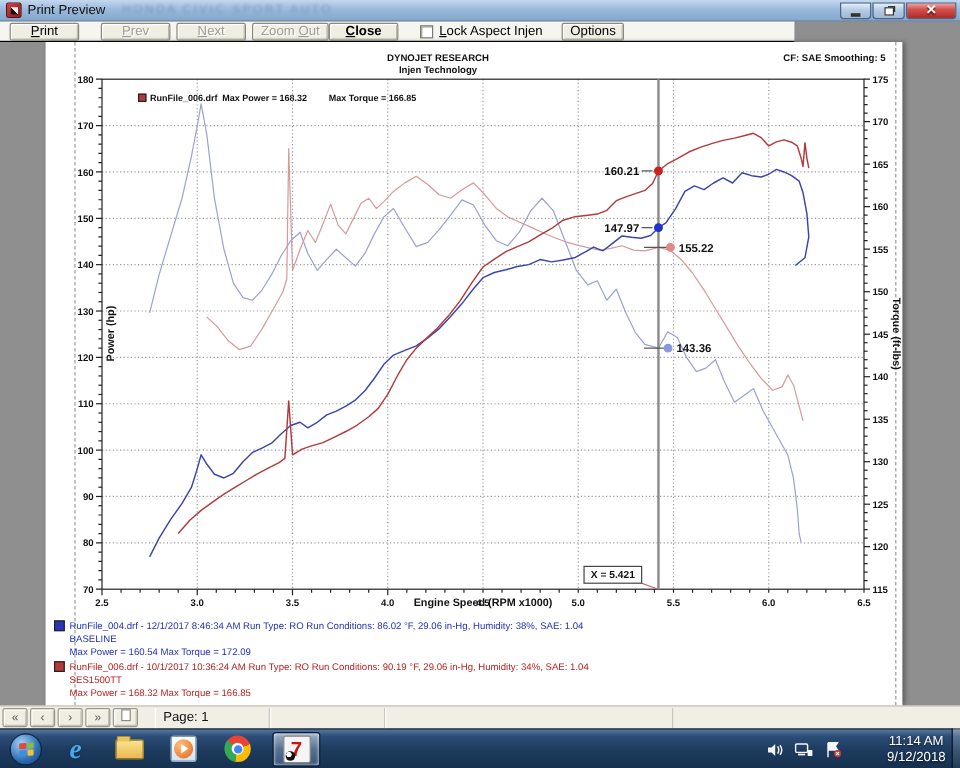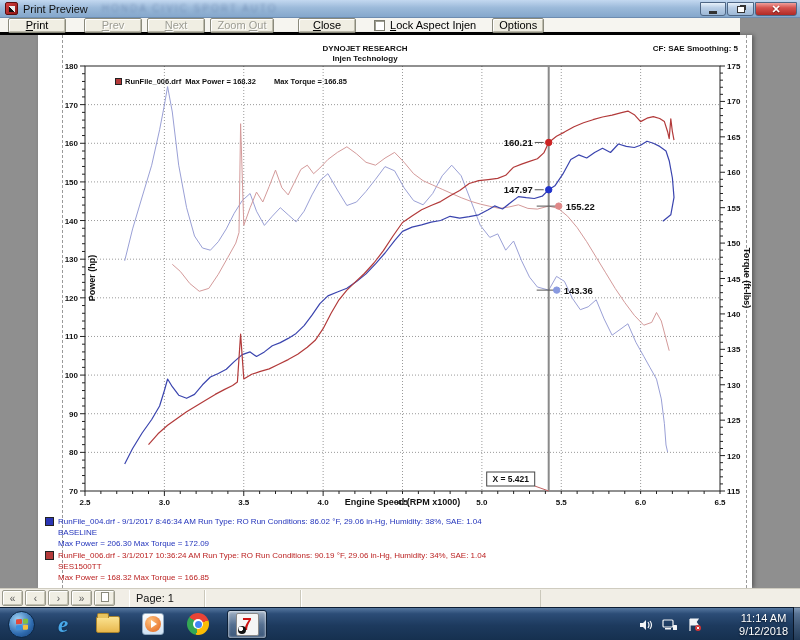--- a/index.html
+++ b/index.html
@@ -22,22 +22,22 @@
   .wc{height:14px;border:1px solid #4e6684;border-radius:0 0 3px 3px;
     background:linear-gradient(#e8f1fa,#b9cee6 40%,#9db8d6);
     display:flex;align-items:center;justify-content:center;margin-left:1px;}
   .wc-min{width:26px;} .wc-max{width:27px;} 
   .wc-close{width:42px;background:linear-gradient(#f0a09c,#d4524e 40%,#b02a26);}
   .glyph-min{width:8px;height:3px;background:#333;margin-top:6px;}
   .glyph-max{width:8px;height:7px;border:1px solid #333;background:#fff;box-shadow:2px -2px 0 -1px #333;}
   .glyph-close{color:#fff;font-size:11px;font-weight:bold;line-height:1;text-shadow:0 1px 1px #6b100d;}
 
   
-  .toolbar{position:absolute;left:0;top:18px;width:740px;height:17px;
-    background:#f6f5f0;border-bottom:3px solid #000000;display:flex;align-items:center;}
+  .toolbar{position:absolute;left:0;top:18px;width:662px;height:17px;
+    background:#f6f5f0;border-bottom:1px solid #000000;display:flex;align-items:center;}
   .tbtn{height:15px;margin-top:0;font-size:11px;color:#000;text-align:center;
     background:#f0eee3;border:1px solid #8a8a7c;border-radius:2px;line-height:12px;
     box-shadow:inset 1px 1px 0 #ffffff,inset -1px -1px 0 #bdbbac;padding:0;}
   .tbtn .u{text-decoration:underline;}
   .tbtn:disabled,.tbtn.disabled{color:#9d9d94;text-shadow:1px 1px 0 #fff;}
   .cb{width:11px;height:11px;background:#fff;border:1px solid #7b7b6f;
     box-shadow:inset 1px 1px 0 #9e9e93;margin-left:18px;}
   .cb-label{font-size:11px;margin-left:5px;color:#000;}
   .cb-label .u{text-decoration:underline;}
 
@@ -67,21 +67,21 @@
   
   .statusbar{position:absolute;left:0;top:588px;width:800px;height:19px;
     background:#f1eee6;border-top:1px solid #cfccc0;display:flex;align-items:center;}
   .navbtn{width:21px;height:16px;margin-left:2px;font-size:10px;color:#555;
     background:#f0eee3;border:1px solid #9a9a8c;border-radius:2px;line-height:13px;
     box-shadow:inset 1px 1px 0 #fff,inset -1px -1px 0 #c2c0b1;padding:0;}
   .navbtn .doc{display:inline-block;width:8px;height:10px;background:#fff;
     border:1px solid #8a8a7c;}
   .status-cell{height:17px;border-right:1px solid #cbc8bb;border-left:1px solid #fff;
     display:flex;align-items:center;}
-  .page-cell{width:76px;margin-left:14px;font-size:11px;color:#111;padding-left:6px;}
+  .page-cell{width:96px;margin-left:14px;font-size:11px;color:#111;padding-left:6px;}
   .cell2{width:96px;} .cell3{width:240px;}
 
   
   .taskbar{position:absolute;left:0;top:607px;width:800px;height:33px;
     background:linear-gradient(#56779f,#2c4d77 18%,#1d3a5e 55%,#16304f);
     border-top:1px solid #0c1d33;display:flex;align-items:center;}
   .orb{width:27px;height:27px;border-radius:50%;margin-left:8px;
     background:radial-gradient(circle at 35% 30%,#9fd2f5,#2f6cb0 60%,#153e74);
     border:1px solid #0d2745;display:flex;align-items:center;justify-content:center;}
   .flag{width:12px;height:11px;display:grid;grid-template-columns:1fr 1fr;
@@ -144,21 +144,21 @@
         <span class="glyph-close">✕</span>
       </div>
   </div>
 </div>
 
 <div class="toolbar">
   <button class="tbtn" style="width:58px;margin-left:8px;"><span></span><span class="u">P</span><span>rint</span></button>
   <button class="tbtn disabled" style="width:58px;margin-left:18px;"><span></span><span class="u">P</span><span>rev</span></button>
   <button class="tbtn disabled" style="width:58px;margin-left:5px;"><span></span><span class="u">N</span><span>ext</span></button>
   <button class="tbtn disabled" style="width:64px;margin-left:5px;"><span>Zoom </span><span class="u">O</span><span>ut</span></button>
-  <button class="tbtn" style="width:58px;margin-left:24px;"><span></span><span class="u">C</span><span>lose</span></button>
+  <button class="tbtn" style="width:58px;margin-left:0;font-weight:bold;"><span></span><span class="u">C</span><span>lose</span></button>
   <span class="cb"></span>
   <span class="cb-label"><span></span><span class="u">L</span><span>ock Aspect Injen</span></span>
   <button class="tbtn" style="width:52px;margin-left:16px;">Options</button>
 </div>
 
 <div class="preview">
   <div class="page"></div>
   <div class="mguide" style="left:62px;"></div>
   <div class="mguide" style="left:746px;"></div>
 
@@ -406,29 +406,29 @@
       <text x="510.70875" y="447" text-anchor="middle" font-size="8.5" font-weight="bold" fill="#111">X = 5.421</text>
     </svg>
 
   <div class="axis-label-left">Power (hp)</div>
   <div class="axis-label-right">Torque (ft-lbs)</div>
   <div class="x-axis-label">Engine Speed (RPM x1000)</div>
 
   <div class="run-block" style="top:481px;" id="run-block-0">
     <span class="run-swatch" id="run-sw-0" style="background: rgb(42, 53, 180);"></span>
     <div class="run-lines" style="color: rgb(34, 51, 187);">
-      <div>RunFile_004.drf - 9/1/2017 8:46:34 AM  Run Type: RO  Run Conditions: 86.02 °F, 29.06 in-Hg,  Humidity:  38%, SAE: 1.04</div>
+      <div>RunFile_004.drf - 12/1/2017 8:46:34 AM  Run Type: RO  Run Conditions: 86.02 °F, 29.06 in-Hg,  Humidity:  38%, SAE: 1.04</div>
       <div>BASELINE</div>
-      <div>Max Power = 206.30  Max Torque = 172.09</div>
+      <div>Max Power = 160.54  Max Torque = 172.09</div>
     </div>
   </div>
   <div class="run-block" style="top:515px;" id="run-block-1">
     <span class="run-swatch" id="run-sw-1" style="background: rgb(180, 58, 58);"></span>
     <div class="run-lines" style="color: rgb(187, 34, 34);">
-      <div>RunFile_006.drf - 3/1/2017 10:36:24 AM  Run Type: RO  Run Conditions: 90.19 °F, 29.06 in-Hg,  Humidity:  34%, SAE: 1.04</div>
+      <div>RunFile_006.drf - 10/1/2017 10:36:24 AM  Run Type: RO  Run Conditions: 90.19 °F, 29.06 in-Hg,  Humidity:  34%, SAE: 1.04</div>
       <div>SES1500TT</div>
       <div>Max Power = 168.32  Max Torque = 166.85</div>
     </div>
   </div>
 </div>
 
 <div class="statusbar">
   <button class="navbtn">«</button>
   <button class="navbtn">‹</button>
   <button class="navbtn">›</button>

